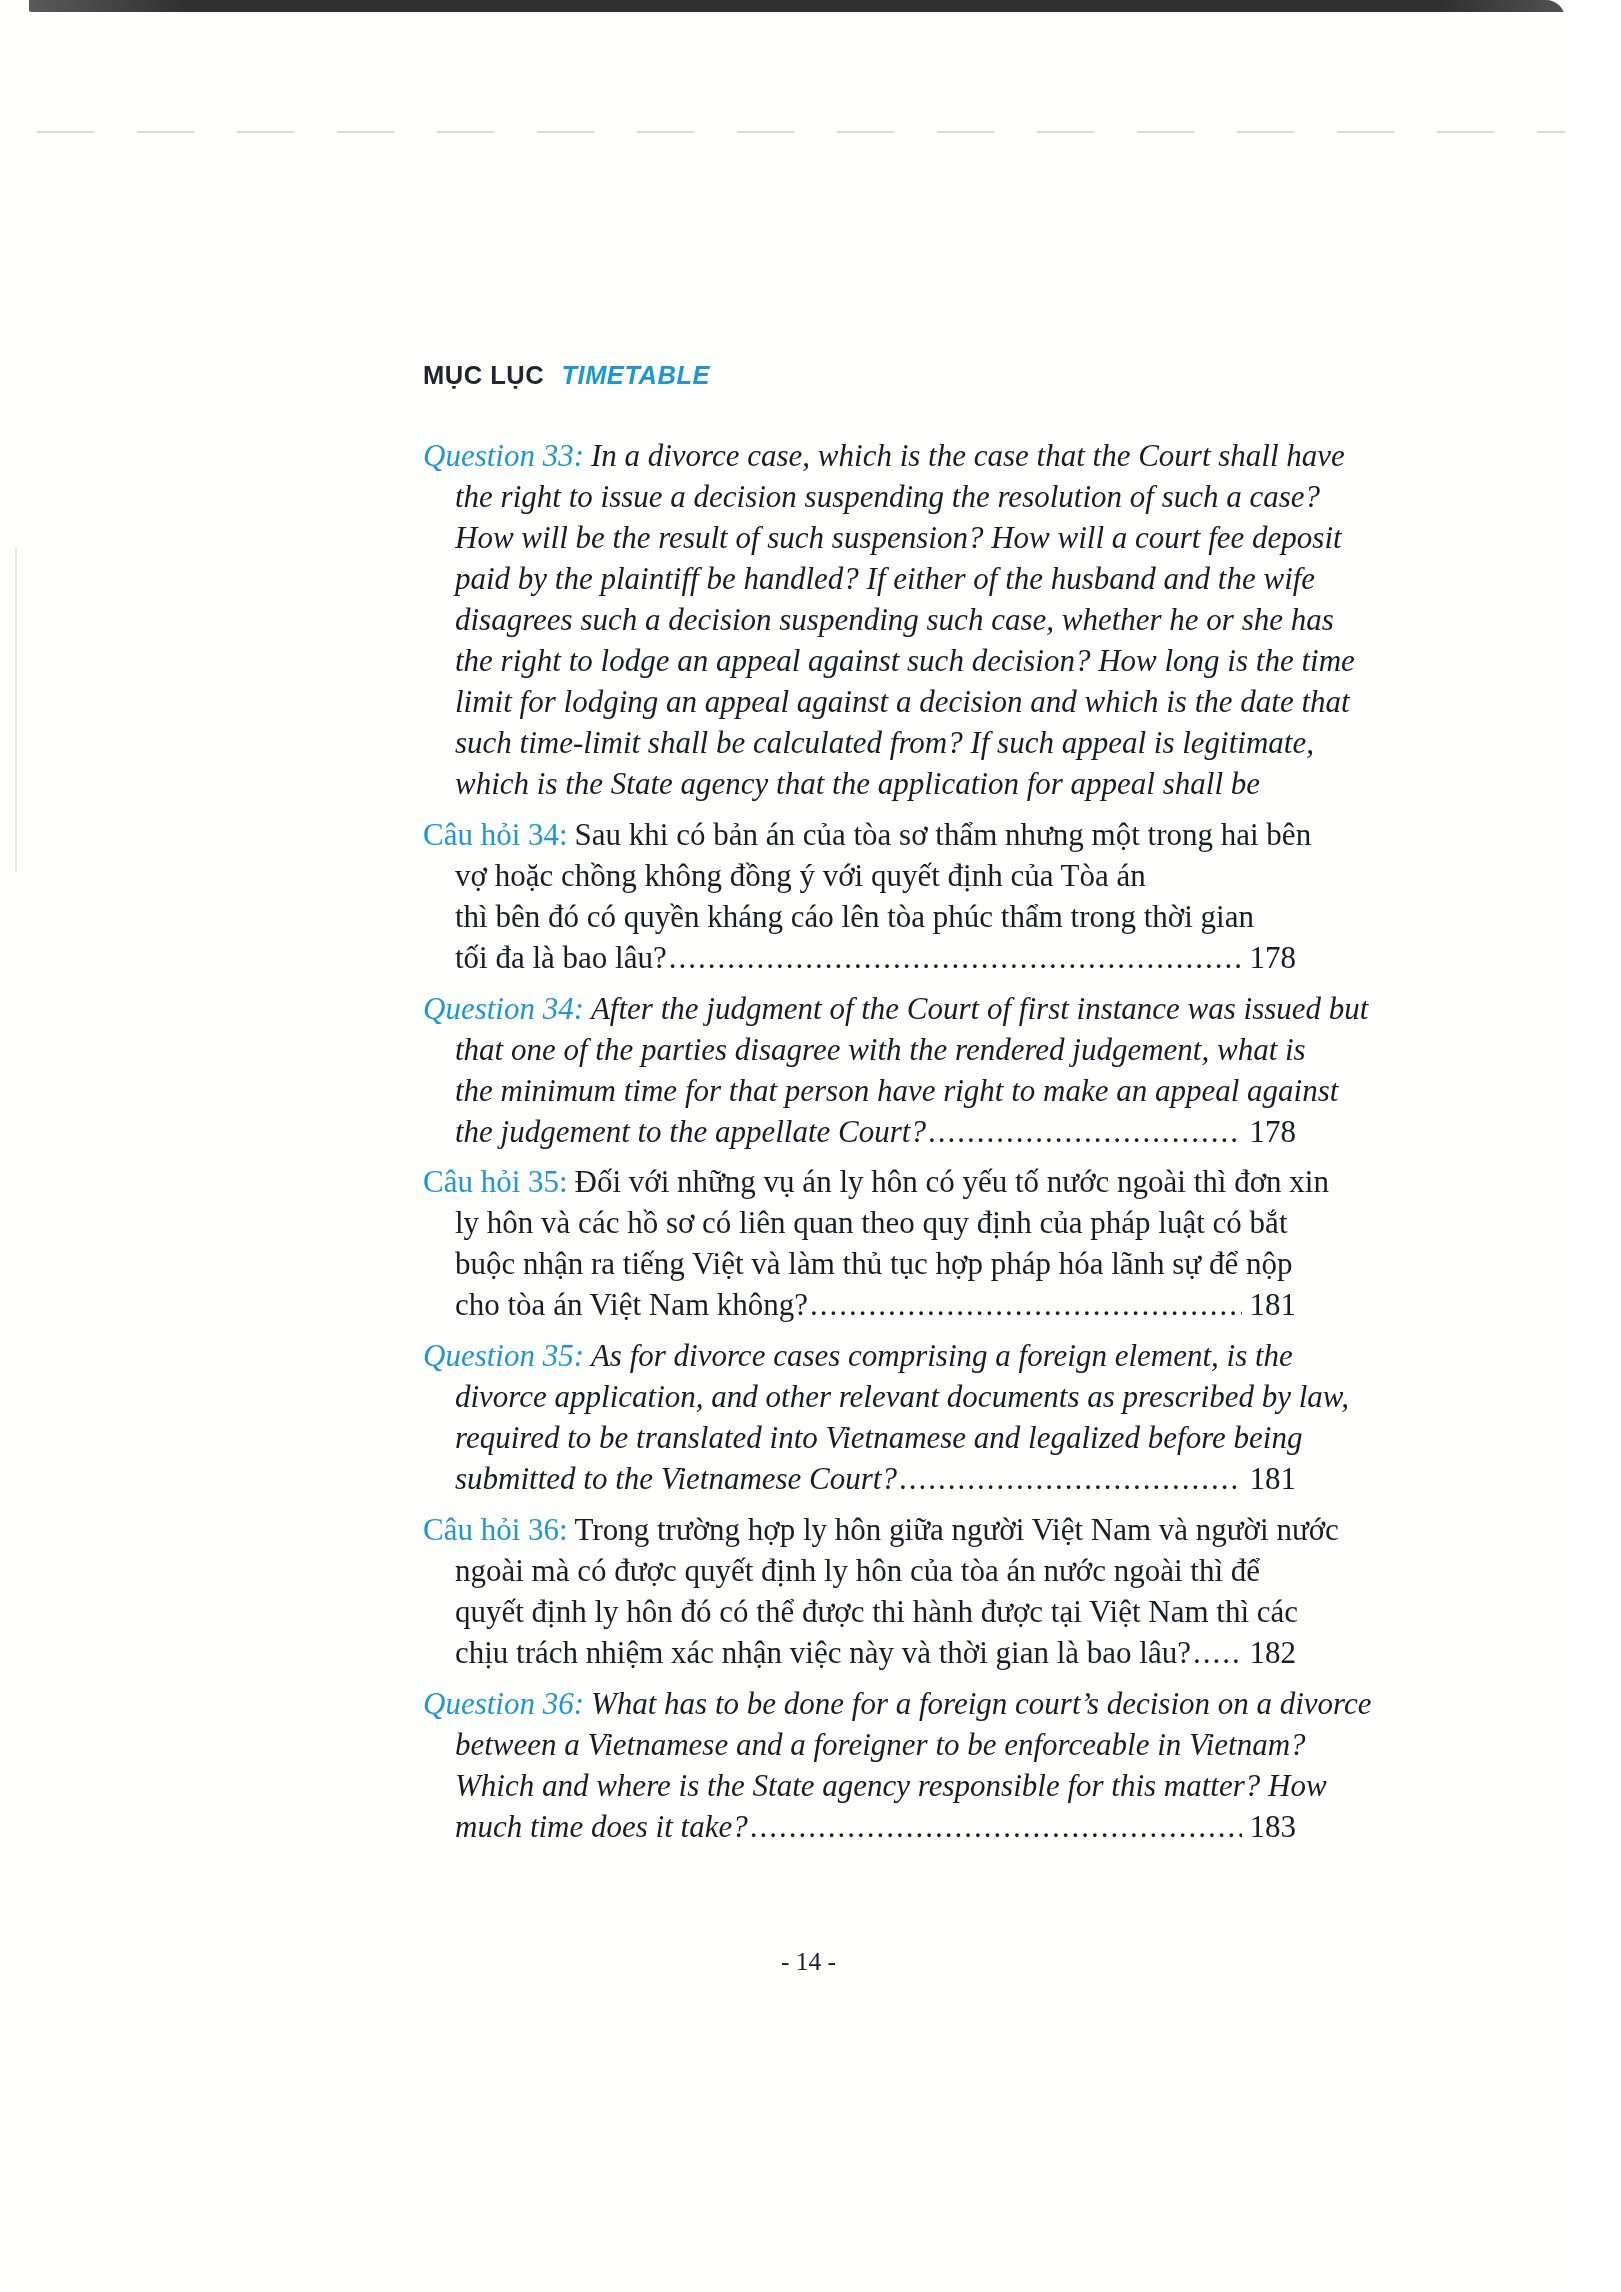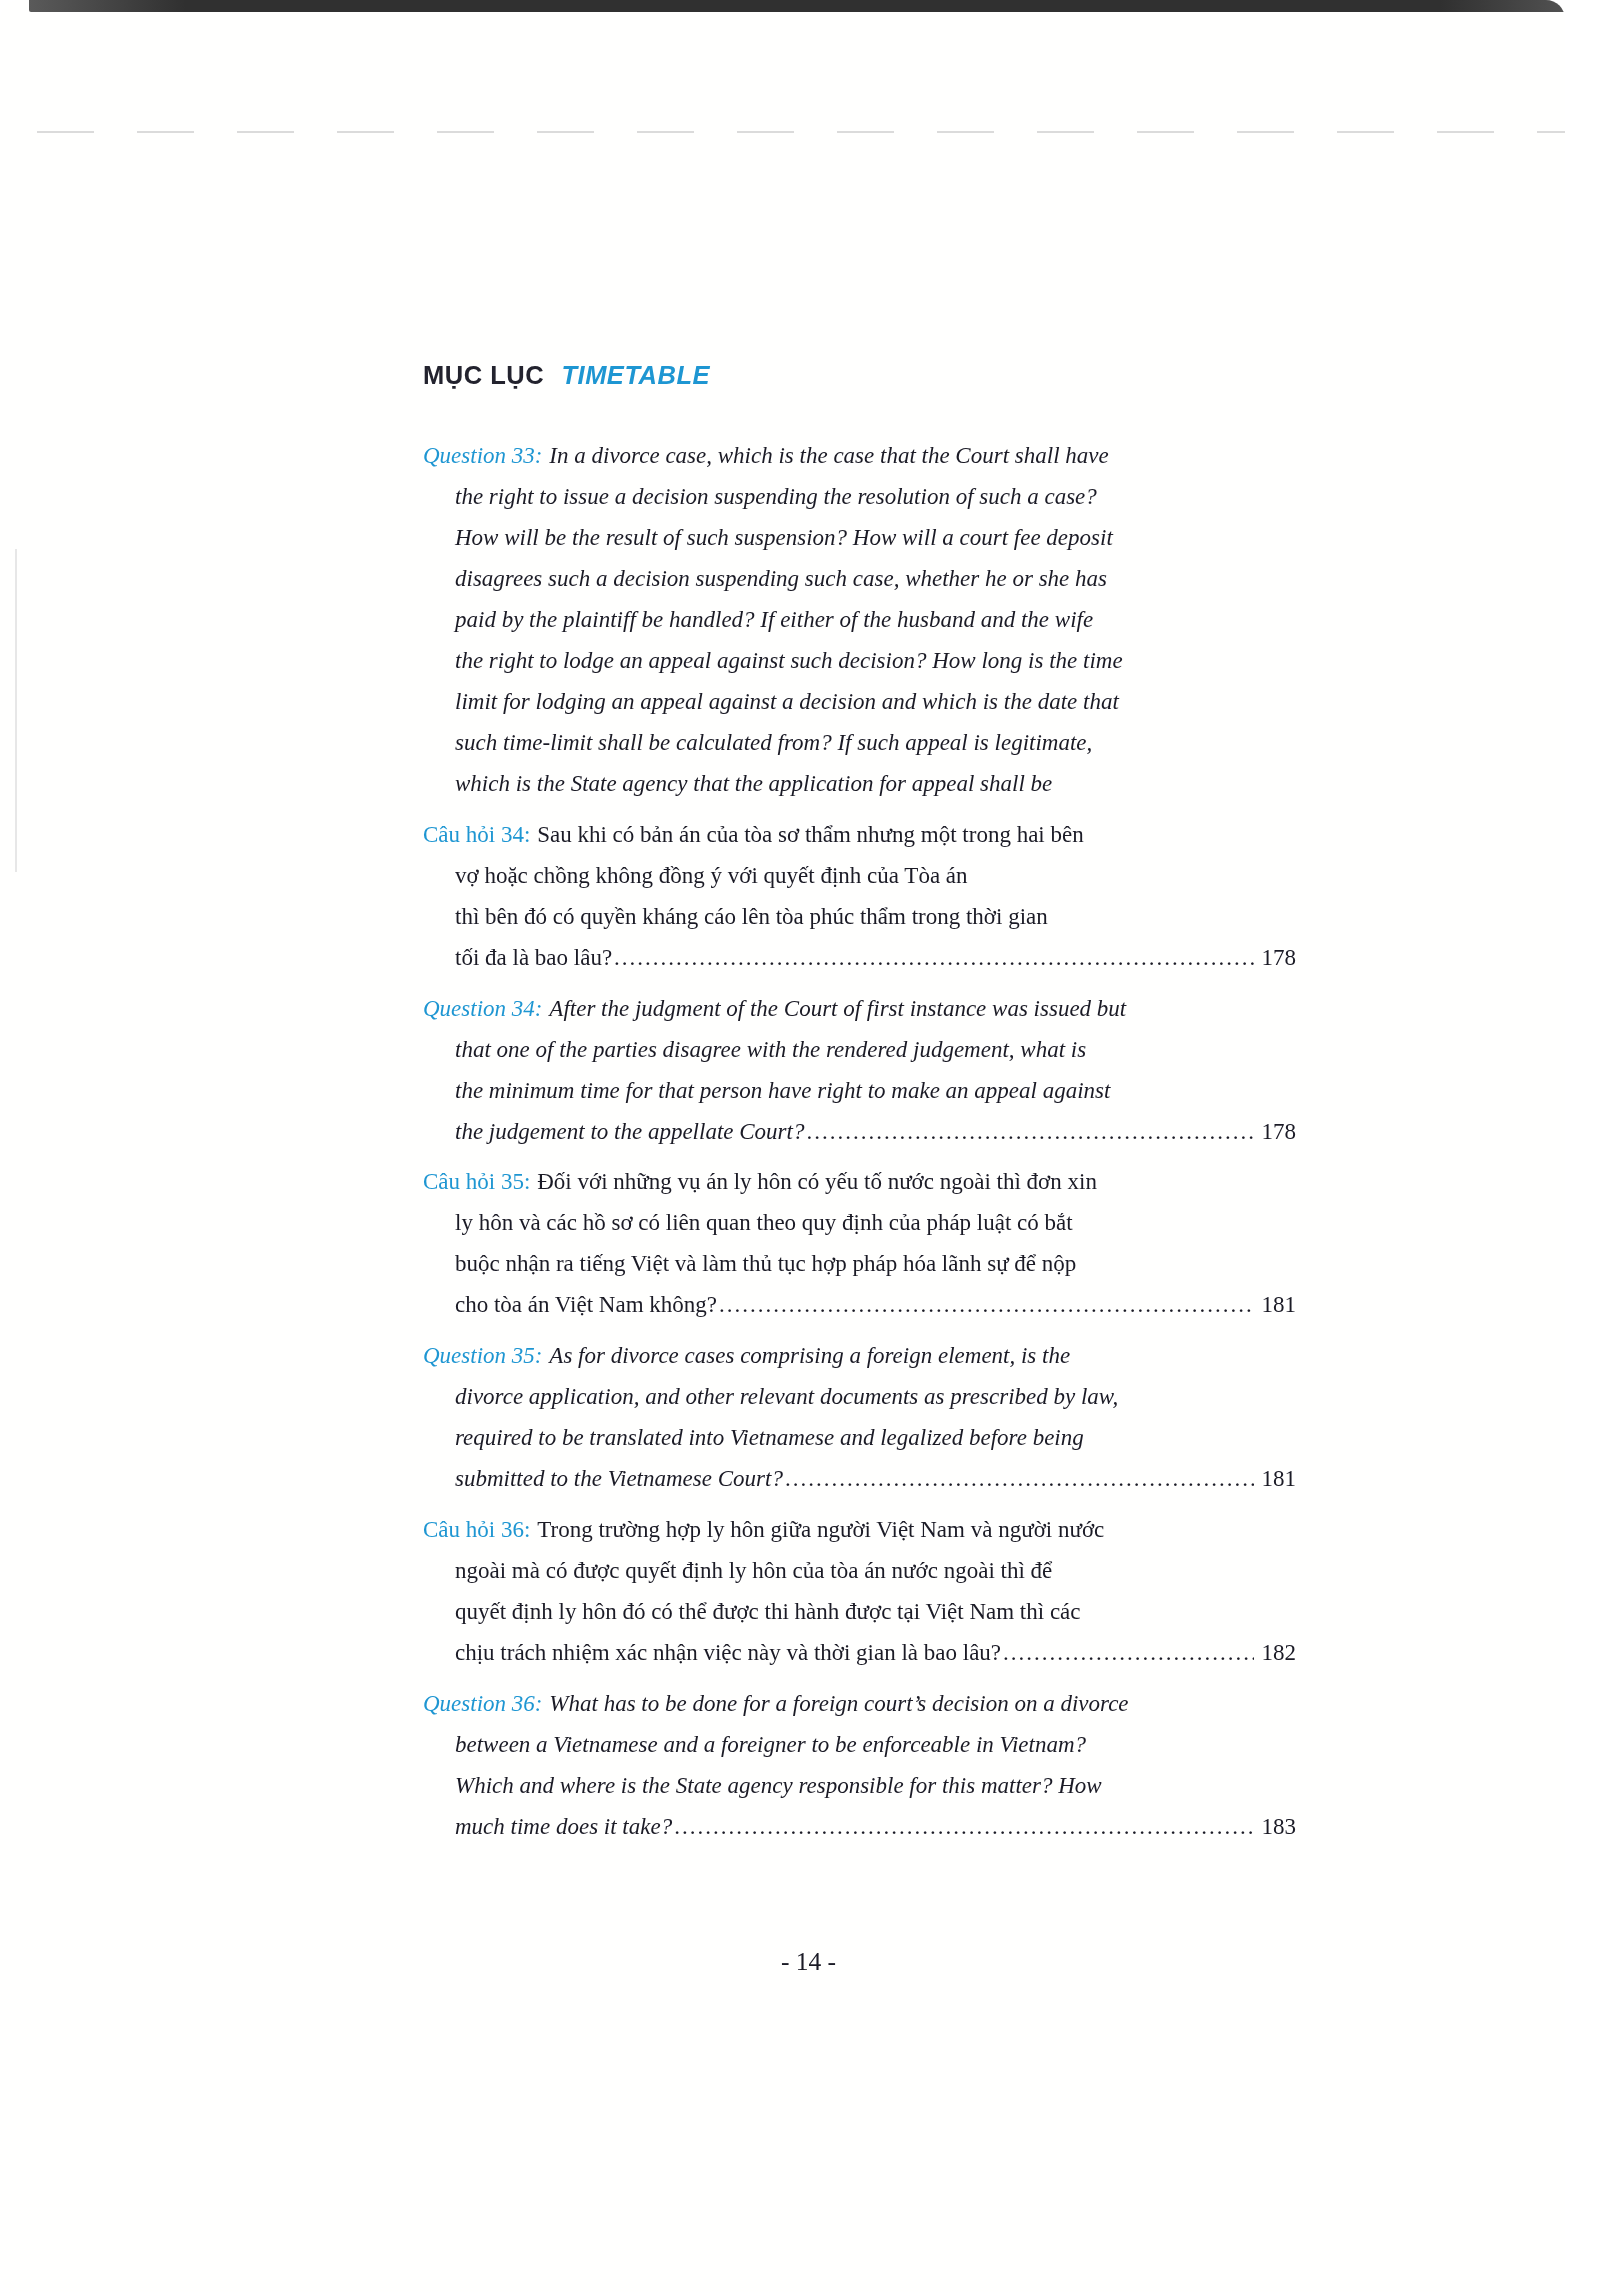--- a/index.html
+++ b/index.html
@@ -62,21 +62,21 @@
   .title-vi {
     color: #23232e;
   }
   .title-en {
     color: var(--accent, #1e96d2);
     font-style: italic;
     margin-left: 9.8px;
   }
   .entry {
     margin-bottom: 9.8px;
-    font-size: 23px;
+    font-size: 31px;
     line-height: 41px;
   }
   .entry.en {
     font-style: italic;
   }
   .entry .label {
     color: var(--accent, #1e96d2);
     margin-right: 6.9px;
   }
   .line {
@@ -130,22 +130,22 @@
     <div class="header">
       <span class="title-vi">MỤC LỤC</span>
       <span class="title-en">TIMETABLE</span>
     </div>
 
     <div class="entries" id="entries">
         <div class="entry en">
           <div class="line first"><span class="label">Question 33:</span><span class="txt">In a divorce case, which is the case that the Court shall have</span></div>
           <div class="line cont"><span class="txt">the right to issue a decision suspending the resolution of such a case?</span></div>
           <div class="line cont"><span class="txt">How will be the result of such suspension? How will a court fee deposit</span></div>
+          <div class="line cont"><span class="txt">paid by the plaintiff be handled? If either of the husband and the wife</span></div>
           <div class="line cont"><span class="txt">disagrees such a decision suspending such case, whether he or she has</span></div>
-          <div class="line cont"><span class="txt">paid by the plaintiff be handled? If either of the husband and the wife</span></div>
           <div class="line cont"><span class="txt">the right to lodge an appeal against such decision? How long is the time</span></div>
           <div class="line cont"><span class="txt">limit for lodging an appeal against a decision and which is the date that</span></div>
           <div class="line cont"><span class="txt">such time-limit shall be calculated from? If such appeal is legitimate,</span></div>
           <div class="line cont"><span class="txt">which is the State agency that the application for appeal shall be</span></div>
         </div>
         <div class="entry vi">
           <div class="line first"><span class="label">Câu hỏi 34:</span><span class="txt">Sau khi có bản án của tòa sơ thẩm nhưng một trong hai bên</span></div>
           <div class="line cont"><span class="txt">vợ hoặc chồng không đồng ý với quyết định của Tòa án</span></div>
           <div class="line cont"><span class="txt">thì bên đó có quyền kháng cáo lên tòa phúc thẩm trong thời gian</span></div>
           <div class="line cont last">

